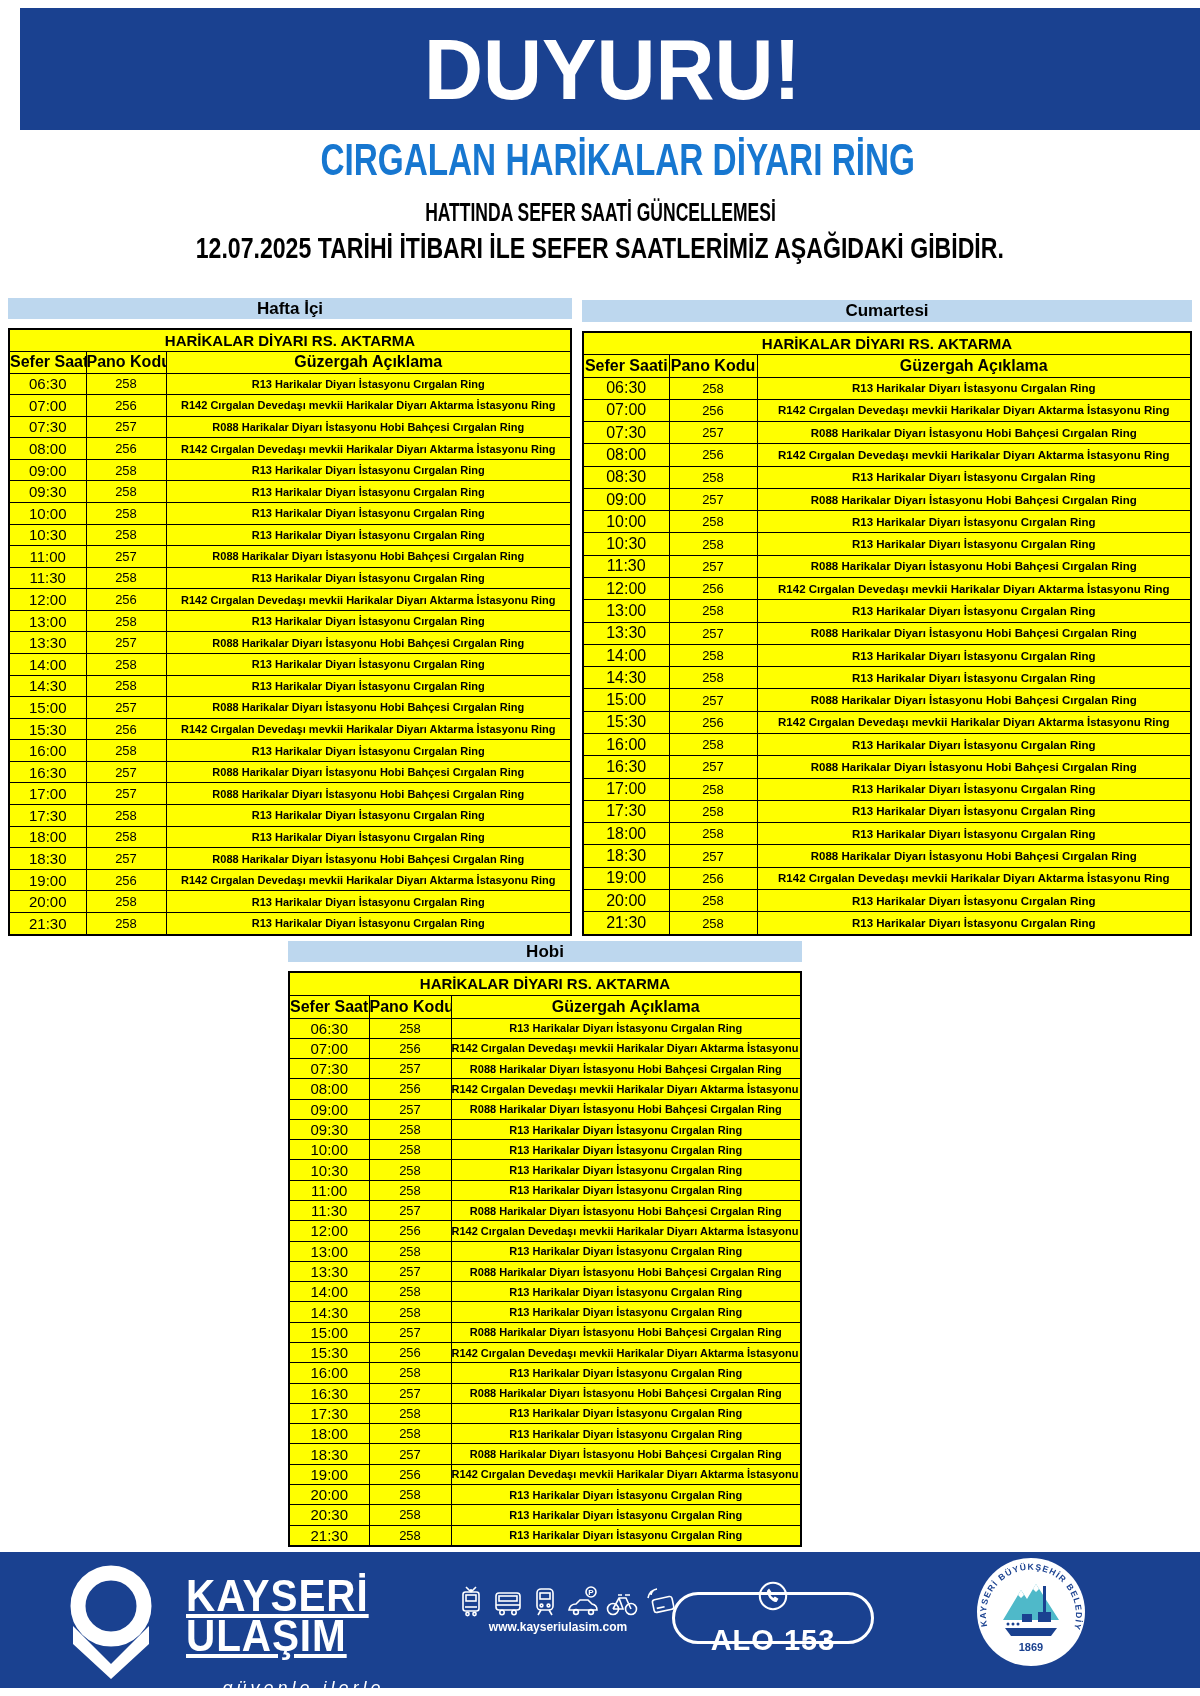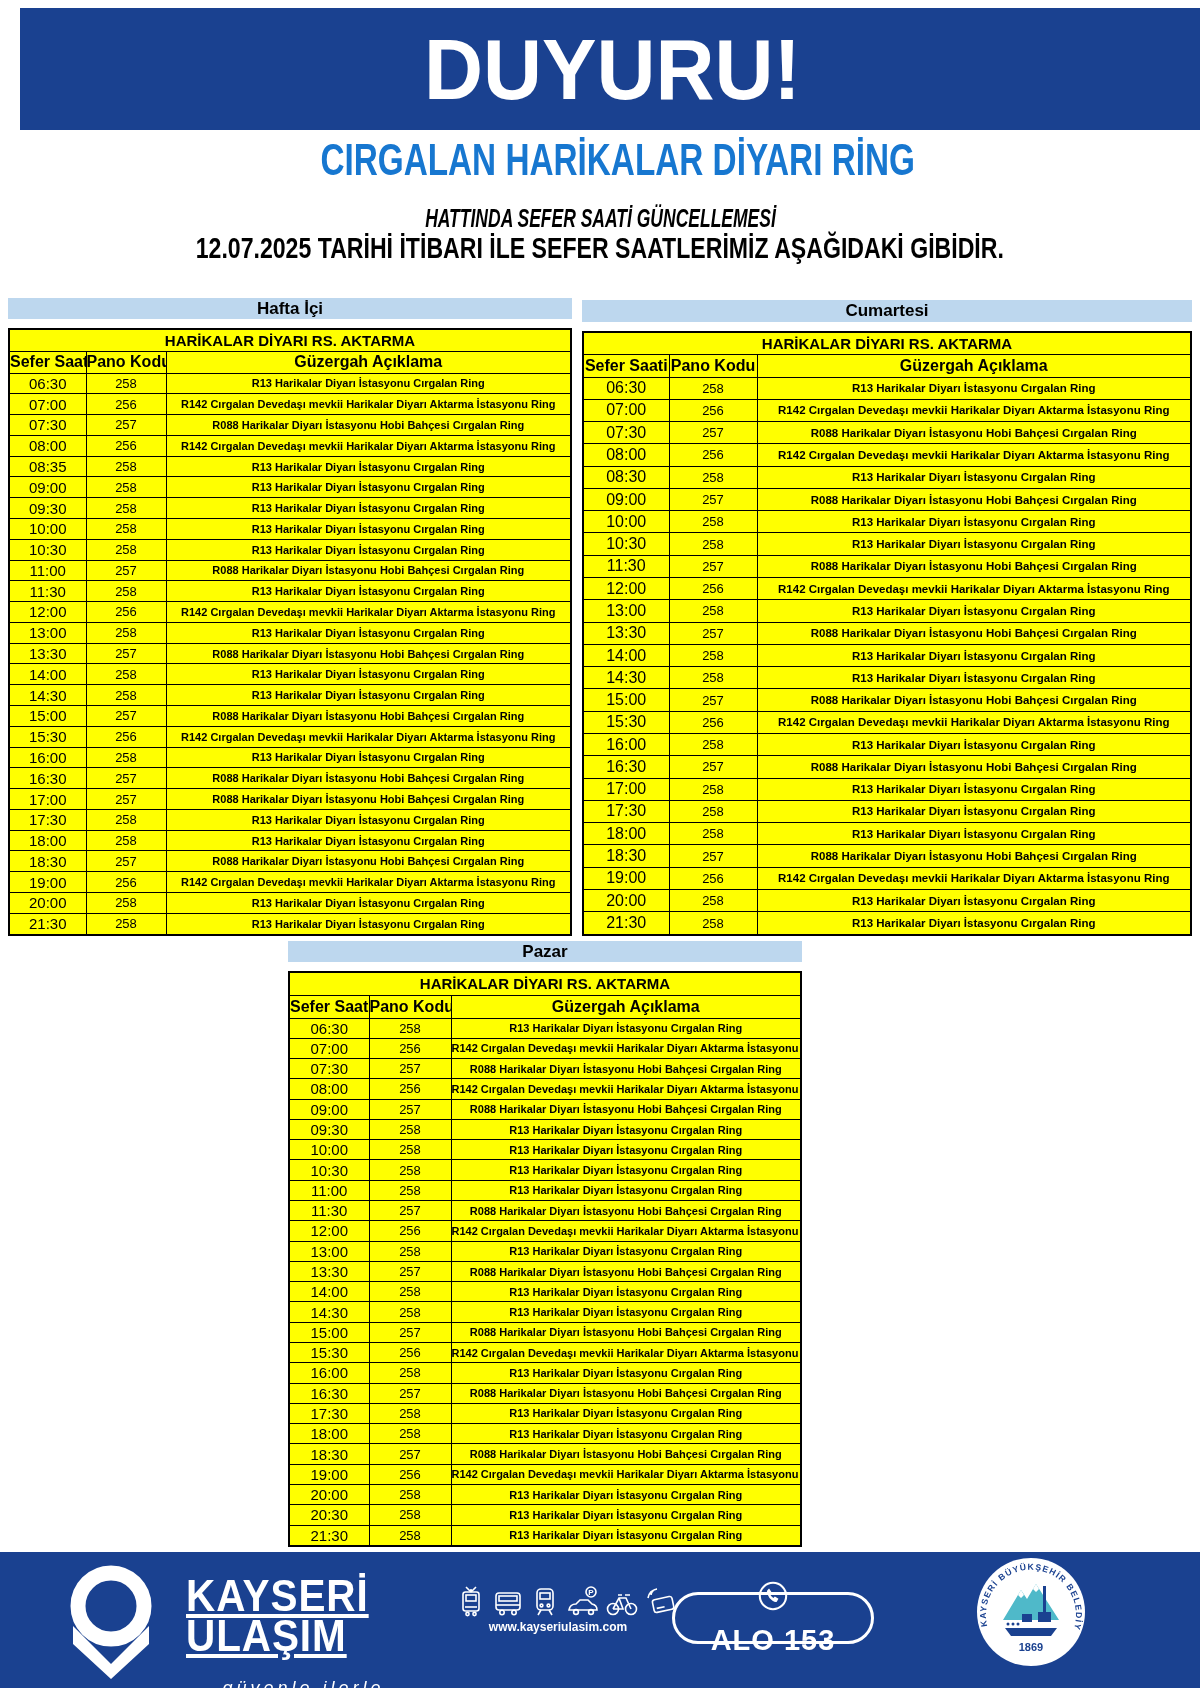--- a/index.html
+++ b/index.html
@@ -19,21 +19,21 @@
   .banner-title{
     color:#fff;font-size:86px;font-weight:700;letter-spacing:0px;
     display:inline-block;transform:scaleX(.95);white-space:nowrap;
   }
 
   
   .hline{left:0;right:0;text-align:center;white-space:nowrap;}
   .cond{display:inline-block;transform-origin:center center;white-space:nowrap;}
   .line-title{top:134px;padding-left:35px;}
   .line-title .cond{font-size:45px;font-weight:700;color:#1777d0;transform:scaleX(.74);}
-  .line-sub1{top:204px;font-style:italic;}
+  .line-sub1{top:198px;}
   .line-sub1 .cond{font-size:25px;font-weight:700;transform:scaleX(.70);}
   .line-sub2{top:231px;}
   .line-sub2 .cond{font-size:30px;font-weight:700;transform:scaleX(.77);}
 
   
   .sched .day-band{
     background:#bdd7ee;font-weight:700;font-size:17px;text-align:center;
     height:21px;line-height:21px;margin-bottom:9px;
   }
   .sched table{
@@ -123,25 +123,20 @@
           <td class="c0">07:30</td>
           <td class="c1">257</td>
           <td class="c2">R088 Harikalar Diyarı İstasyonu Hobi Bahçesi Cırgalan Ring</td>
         </tr>
         <tr>
           <td class="c0">08:00</td>
           <td class="c1">256</td>
           <td class="c2">R142 Cırgalan Devedaşı mevkii Harikalar Diyarı Aktarma İstasyonu Ring</td>
         </tr>
         <tr>
-          <td class="c0">08:35</td>
-          <td class="c1">258</td>
-          <td class="c2">R13 Harikalar Diyarı İstasyonu Cırgalan Ring</td>
-        </tr>
-        <tr>
           <td class="c0">09:00</td>
           <td class="c1">258</td>
           <td class="c2">R13 Harikalar Diyarı İstasyonu Cırgalan Ring</td>
         </tr>
         <tr>
           <td class="c0">09:30</td>
           <td class="c1">258</td>
           <td class="c2">R13 Harikalar Diyarı İstasyonu Cırgalan Ring</td>
         </tr>
         <tr>
@@ -390,21 +385,21 @@
         <tr>
           <td class="c0">21:30</td>
           <td class="c1">258</td>
           <td class="c2">R13 Harikalar Diyarı İstasyonu Cırgalan Ring</td>
         </tr>
       </tbody>
   </table>
 </div>
 
 <div class="abs sched t-sun" style="left:288px;top:941px;width:514px;">
-  <div class="day-band">Pazar</div>
+  <div class="day-band">Hobi</div>
   <table style="height:576px;">
     <colgroup>
         <col style="width:80px">
         <col style="width:82px">
         <col>
       </colgroup>
     <thead>
       <tr class="sub-band" style="height:23px;">
         <th colspan="3">HARİKALAR DİYARI RS. AKTARMA</th>
       </tr>

